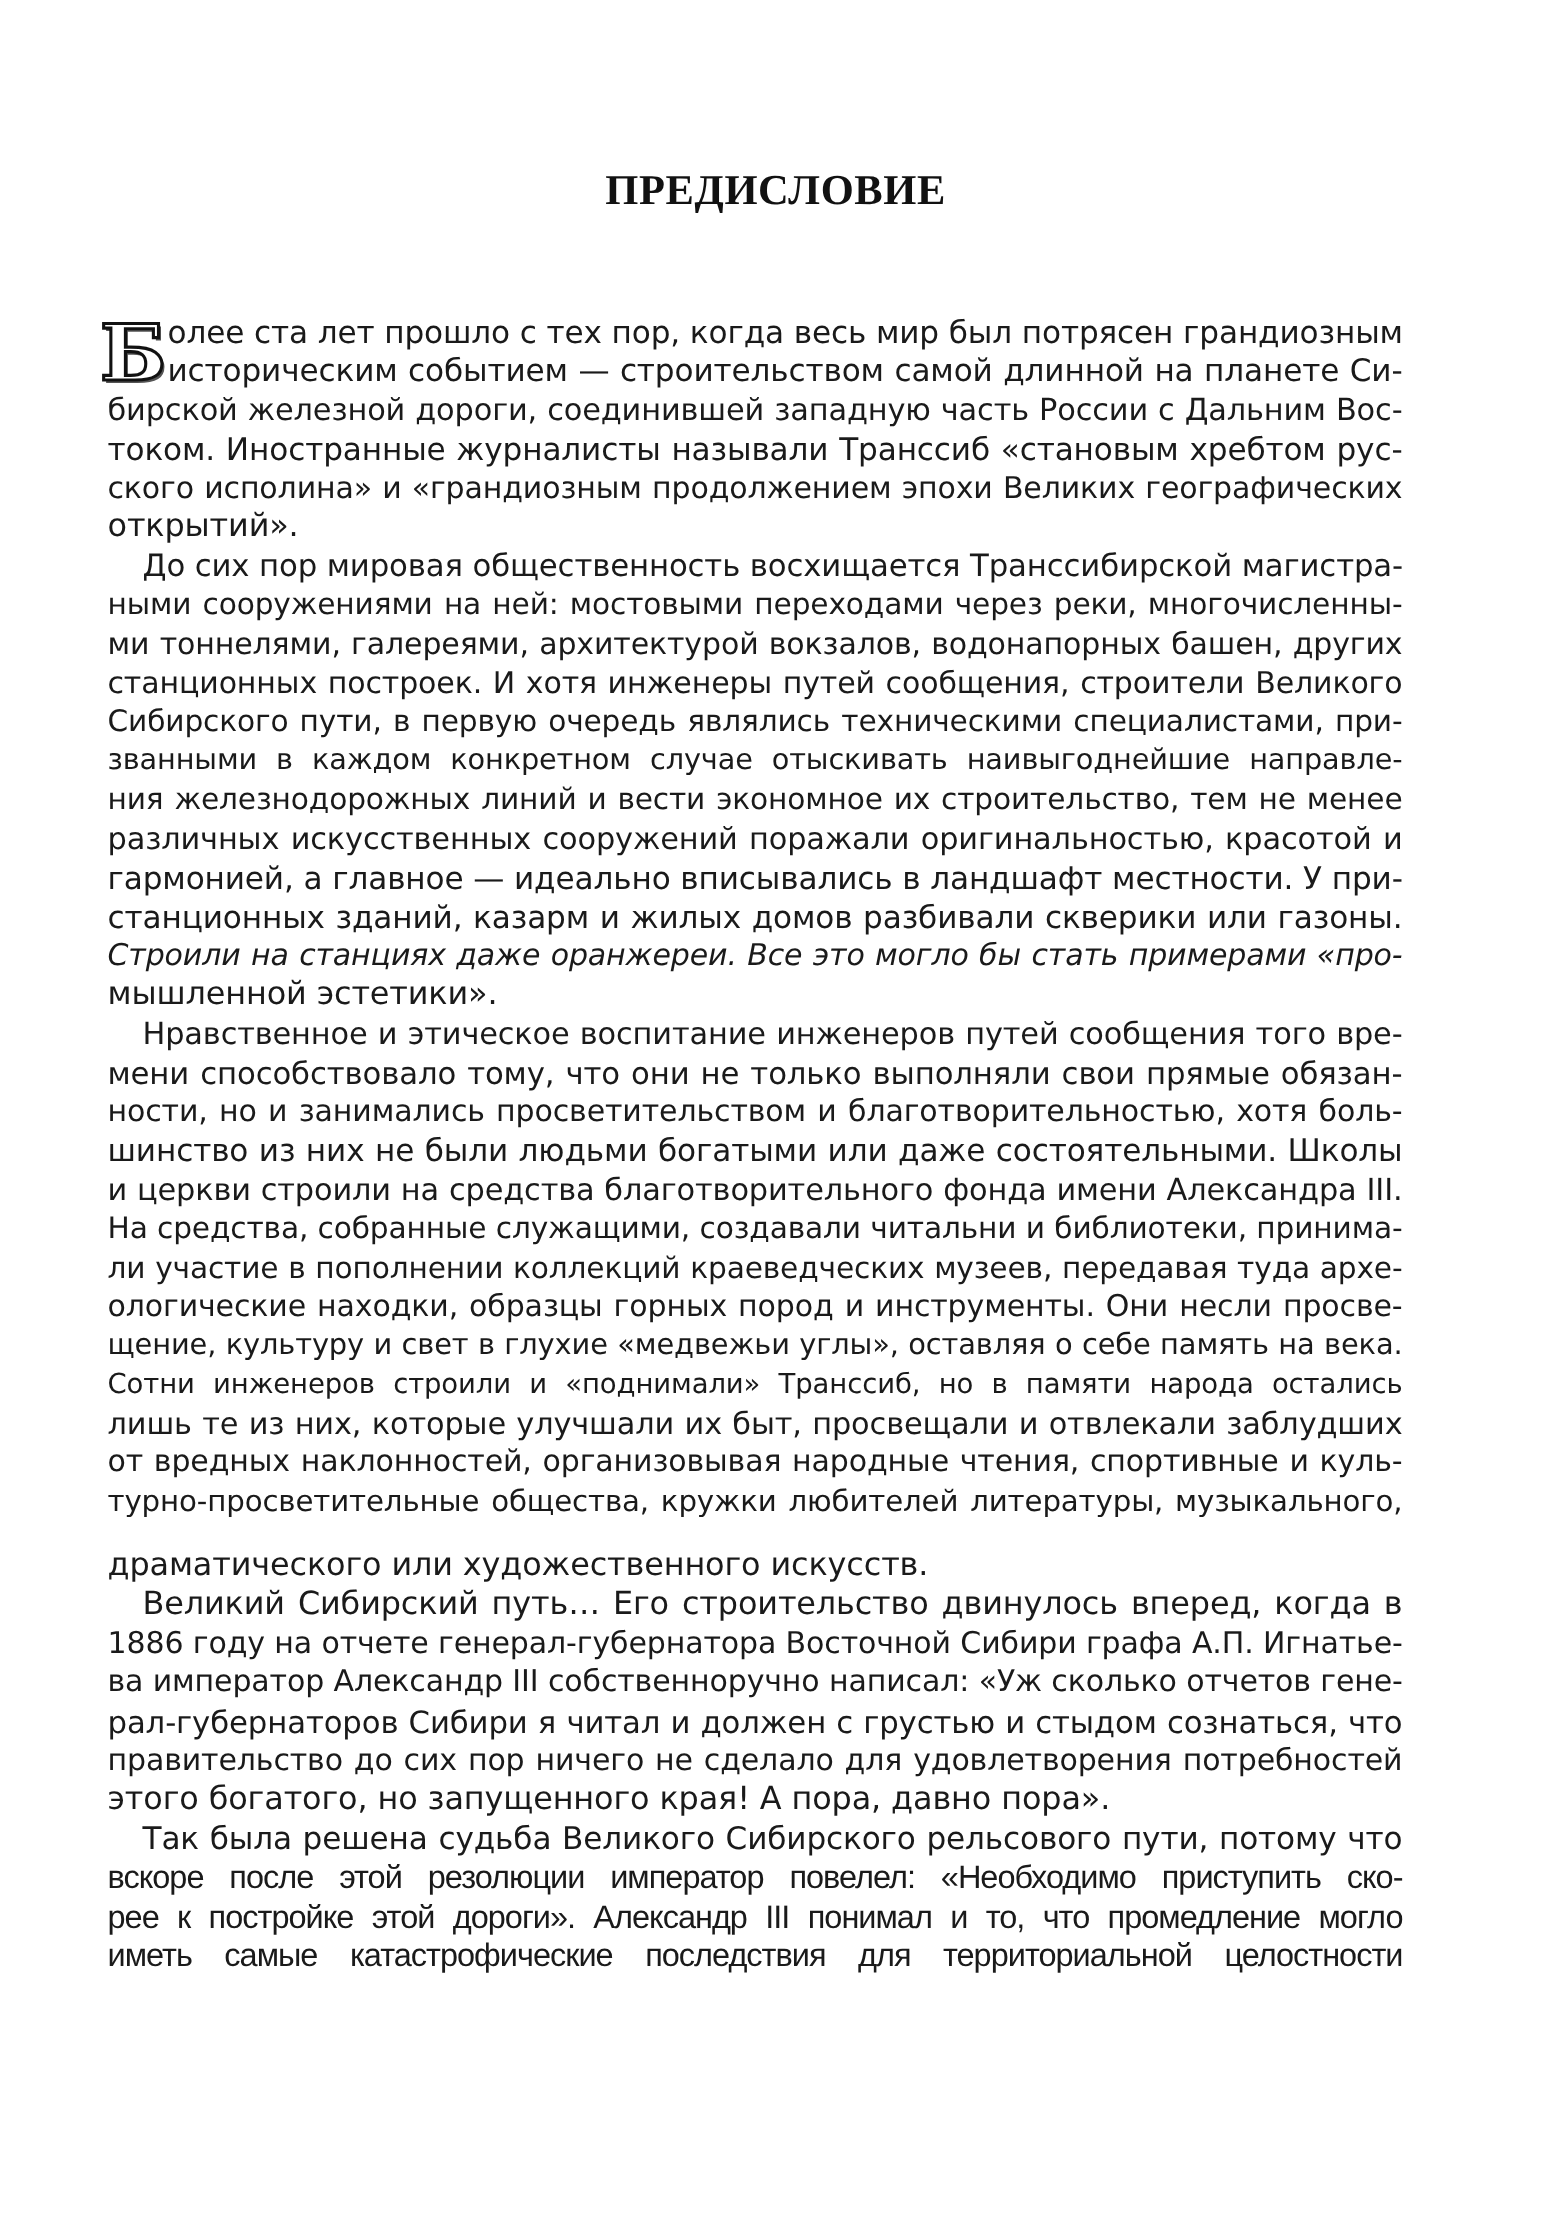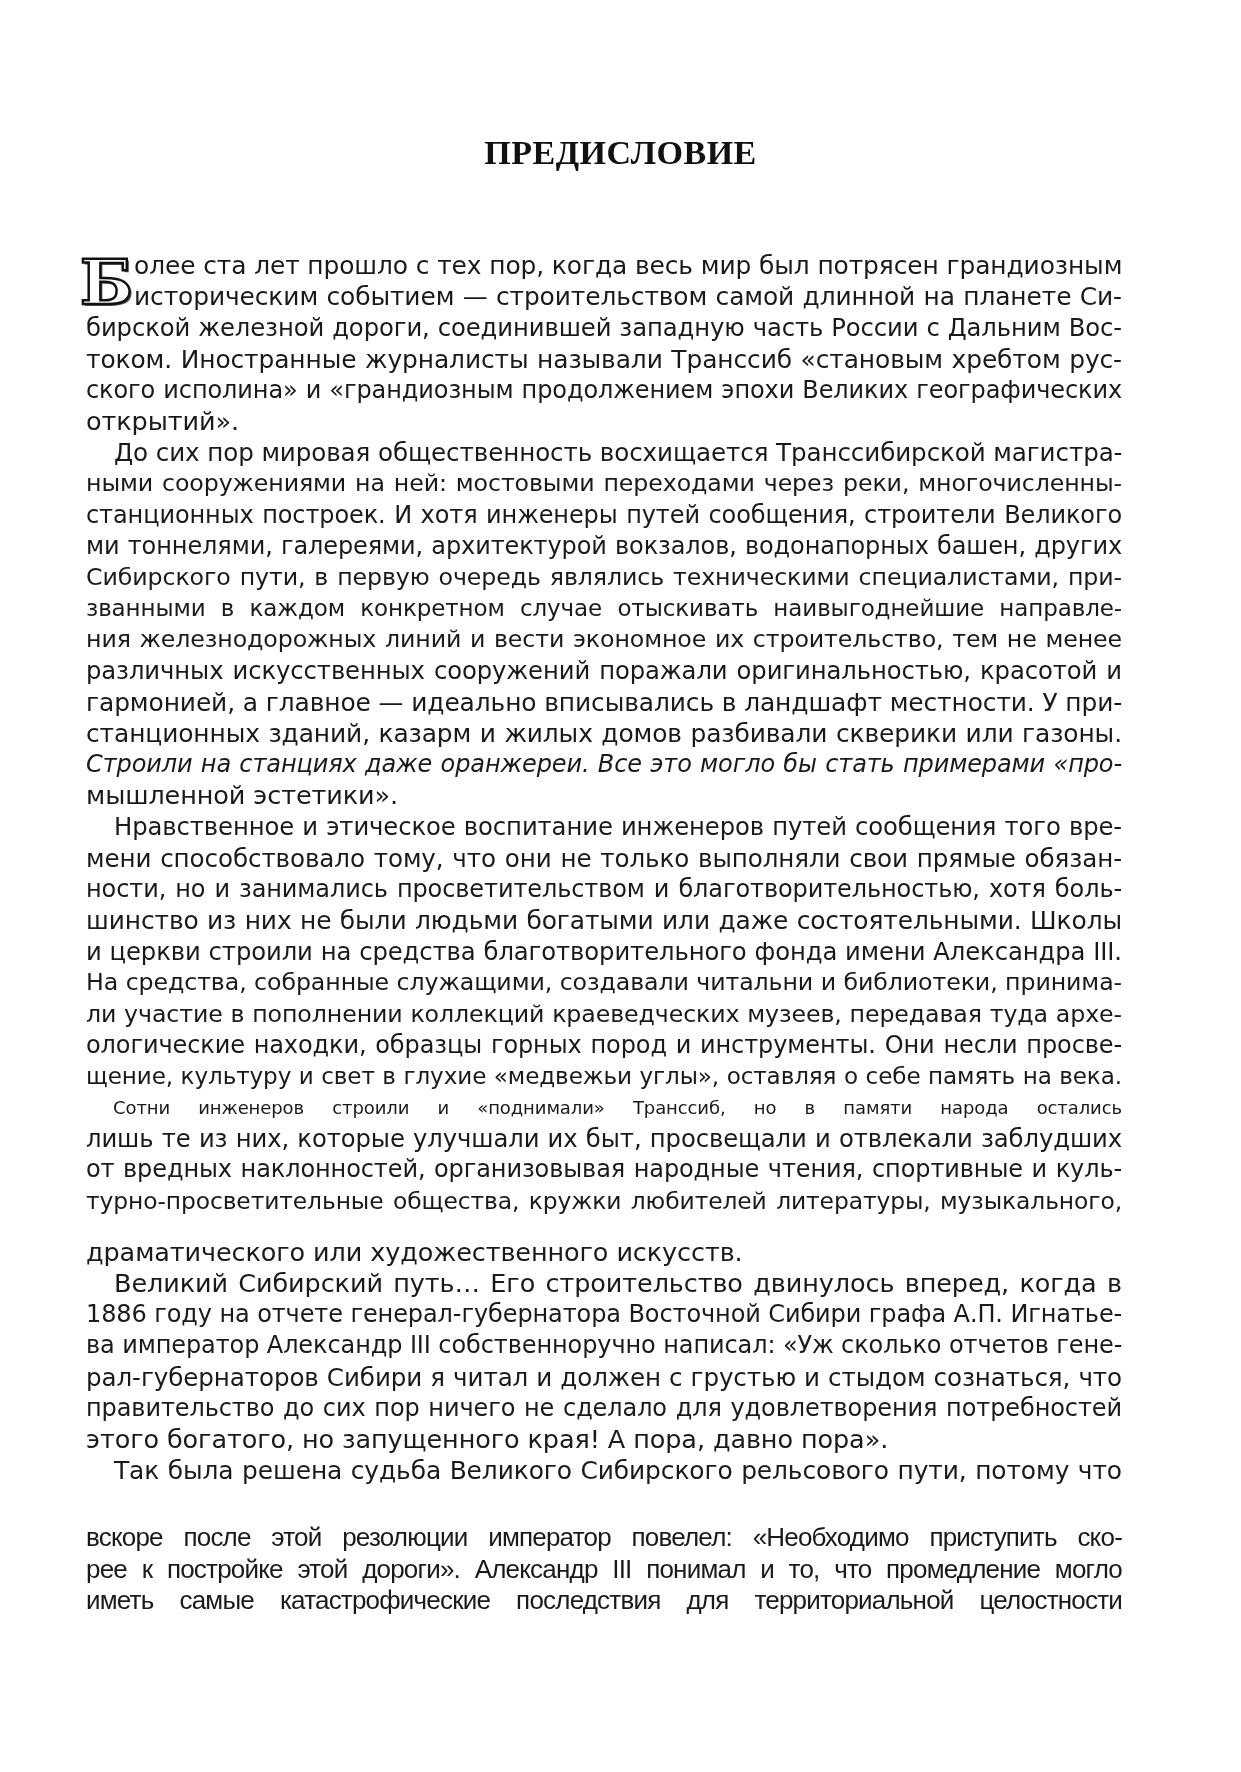--- a/index.html
+++ b/index.html
@@ -84,50 +84,50 @@
 
   <span class="line drop-indent" style="font-size: 24.9px;">олее ста лет прошло с тех пор, когда весь мир был потрясен грандиозным</span>
   <span class="line drop-indent" style="font-size: 24.9px;">историческим событием — строительством самой длинной на планете Си-</span>
   <span class="line" style="font-size: 24.3px;">бирской железной дороги, соединившей западную часть России с Дальним Вос-</span>
   <span class="line" style="font-size: 24.9px;">током. Иностранные журналисты называли Транссиб «становым хребтом рус-</span>
   <span class="line" style="font-size: 24px;">ского исполина» и «грандиозным продолжением эпохи Великих географических</span>
   <span class="line last" style="font-size: 25.5px;">открытий».</span>
 
   <span class="line indent" style="font-size: 24.6px;">До сих пор мировая общественность восхищается Транссибирской магистра-</span>
   <span class="line" style="font-size: 23.7px;">ными сооружениями на ней: мостовыми переходами через реки, многочисленны-</span>
+  <span class="line" style="font-size: 24px;">ми тоннелями, галереями, архитектурой вокзалов, водонапорных башен, других</span>
   <span class="line" style="font-size: 24px;">станционных построек. И хотя инженеры путей сообщения, строители Великого</span>
-  <span class="line" style="font-size: 24px;">ми тоннелями, галереями, архитектурой вокзалов, водонапорных башен, других</span>
   <span class="line" style="font-size: 23.7px;">Сибирского пути, в первую очередь являлись техническими специалистами, при-</span>
   <span class="line" style="font-size: 23px;">званными в каждом конкретном случае отыскивать наивыгоднейшие направле-</span>
   <span class="line" style="font-size: 23.7px;">ния железнодорожных линий и вести экономное их строительство, тем не менее</span>
   <span class="line" style="font-size: 24.3px;">различных искусственных сооружений поражали оригинальностью, красотой и</span>
   <span class="line" style="font-size: 24.9px;">гармонией, а главное — идеально вписывались в ландшафт местности. У при-</span>
   <span class="line" style="font-size: 24.9px;">станционных зданий, казарм и жилых домов разбивали скверики или газоны.</span>
   <span class="line" style="font-size: 24px; font-style: italic;">Строили на станциях даже оранжереи. Все это могло бы стать примерами «про-</span>
   <span class="line last" style="font-size: 25.5px;">мышленной эстетики».</span>
 
   <span class="line indent" style="font-size: 24.3px;">Нравственное и этическое воспитание инженеров путей сообщения того вре-</span>
   <span class="line" style="font-size: 24.6px;">мени способствовало тому, что они не только выполняли свои прямые обязан-</span>
   <span class="line" style="font-size: 24px;">ности, но и занимались просветительством и благотворительностью, хотя боль-</span>
   <span class="line" style="font-size: 24.9px;">шинство из них не были людьми богатыми или даже состоятельными. Школы</span>
   <span class="line" style="font-size: 24.3px;">и церкви строили на средства благотворительного фонда имени Александра III.</span>
   <span class="line" style="font-size: 23.7px;">На средства, собранные служащими, создавали читальни и библиотеки, принима-</span>
   <span class="line" style="font-size: 23.7px;">ли участие в пополнении коллекций краеведческих музеев, передавая туда архе-</span>
   <span class="line" style="font-size: 24px;">ологические находки, образцы горных пород и инструменты. Они несли просве-</span>
   <span class="line" style="font-size: 23.1px;">щение, культуру и свет в глухие «медвежьи углы», оставляя о себе память на века.</span>
-  <span class="line" style="font-size: 18px; margin-left: 27px;">Сотни инженеров строили и «поднимали» Транссиб, но в памяти народа остались</span>
+  <span class="line" style="font-size: 22px;">Сотни инженеров строили и «поднимали» Транссиб, но в памяти народа остались</span>
   <span class="line" style="font-size: 24.3px;">лишь те из них, которые улучшали их быт, просвещали и отвлекали заблудших</span>
   <span class="line" style="font-size: 24px;">от вредных наклонностей, организовывая народные чтения, спортивные и куль-</span>
   <span class="line" style="font-size: 23.4px;">турно-просветительные общества, кружки любителей литературы, музыкального,</span>
   <span class="line last" style="font-size: 25.5px; margin-top: 20px;">драматического или художественного искусств.</span>
 
   <span class="line indent" style="font-size: 25.5px;">Великий Сибирский путь… Его строительство двинулось вперед, когда в</span>
   <span class="line" style="font-size: 24px;">1886 году на отчете генерал-губернатора Восточной Сибири графа А.П. Игнатье-</span>
   <span class="line" style="font-size: 24px;">ва император Александр III собственноручно написал: «Уж сколько отчетов гене-</span>
   <span class="line" style="font-size: 24.6px;">рал-губернаторов Сибири я читал и должен с грустью и стыдом сознаться, что</span>
   <span class="line" style="font-size: 24px;">правительство до сих пор ничего не сделало для удовлетворения потребностей</span>
   <span class="line last" style="font-size: 25.5px;">этого богатого, но запущенного края! А пора, давно пора».</span>
 
   <span class="line indent" style="font-size: 24.9px;">Так была решена судьба Великого Сибирского рельсового пути, потому что</span>
-  <span class="line condensed" style="font-size: 26px; margin-top: 36px;">вскоре после этой резолюции император повелел: «Необходимо приступить ско-</span>
+  <span class="line condensed" style="font-size: 26px;">вскоре после этой резолюции император повелел: «Необходимо приступить ско-</span>
   <span class="line condensed" style="font-size: 26px;">рее к постройке этой дороги». Александр III понимал и то, что промедление могло</span>
   <span class="line condensed" style="font-size: 26px;">иметь самые катастрофические последствия для территориальной целостности</span>
 </div>
 
 </body></html>

